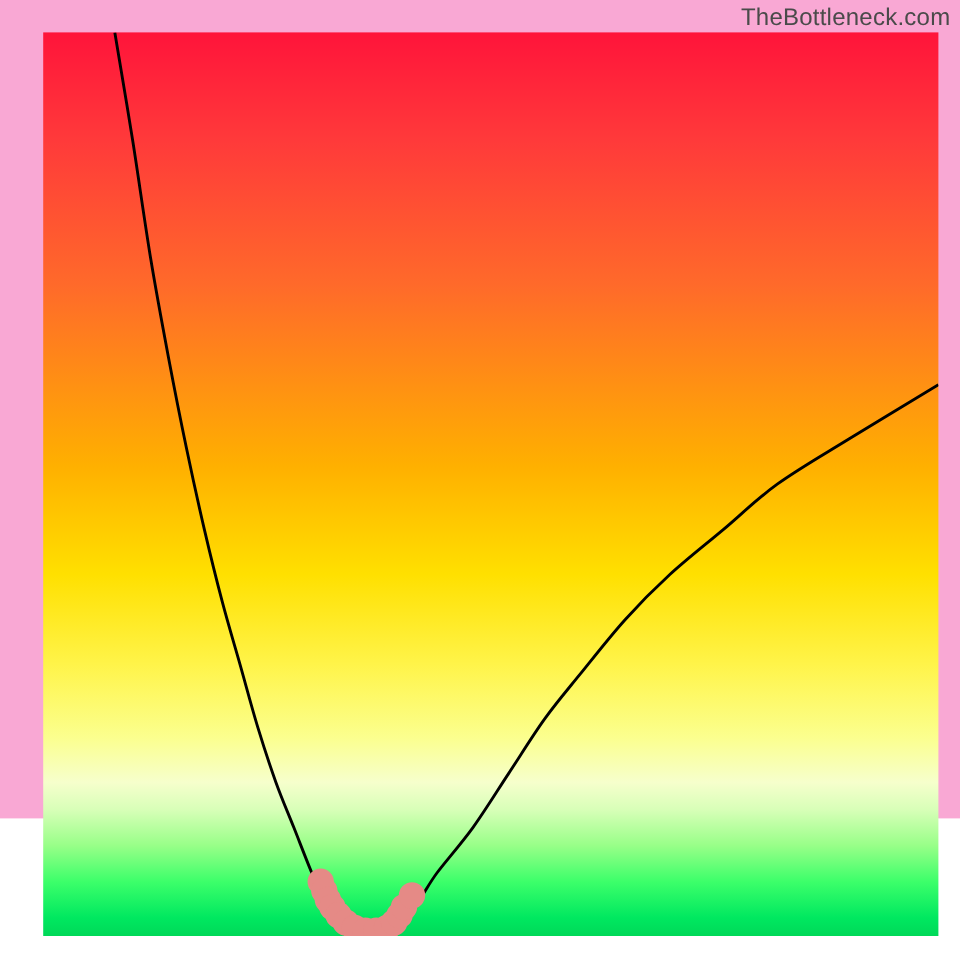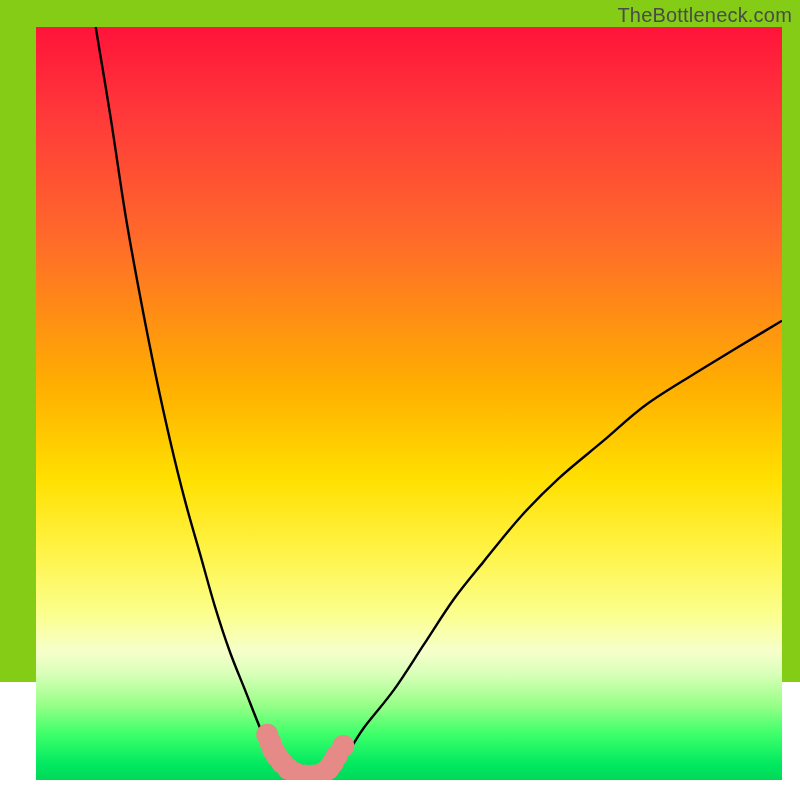--- a/index.html
+++ b/index.html
@@ -6,21 +6,21 @@
     margin: 0;
     padding: 0;
     width: 800px;
     height: 800px;
     overflow: hidden;
     font-family: Arial, Helvetica, sans-serif;
   }
   .frame {
     width: 800px;
     height: 682px;
-    background: #84cc16;
+    background: #f9a8d4;
     position: relative;
     box-sizing: border-box;
   }
   .plot-area {
     position: absolute;
     box-sizing: border-box;
   }
   .gradient-bg {
     position: absolute;
     inset: 0;

